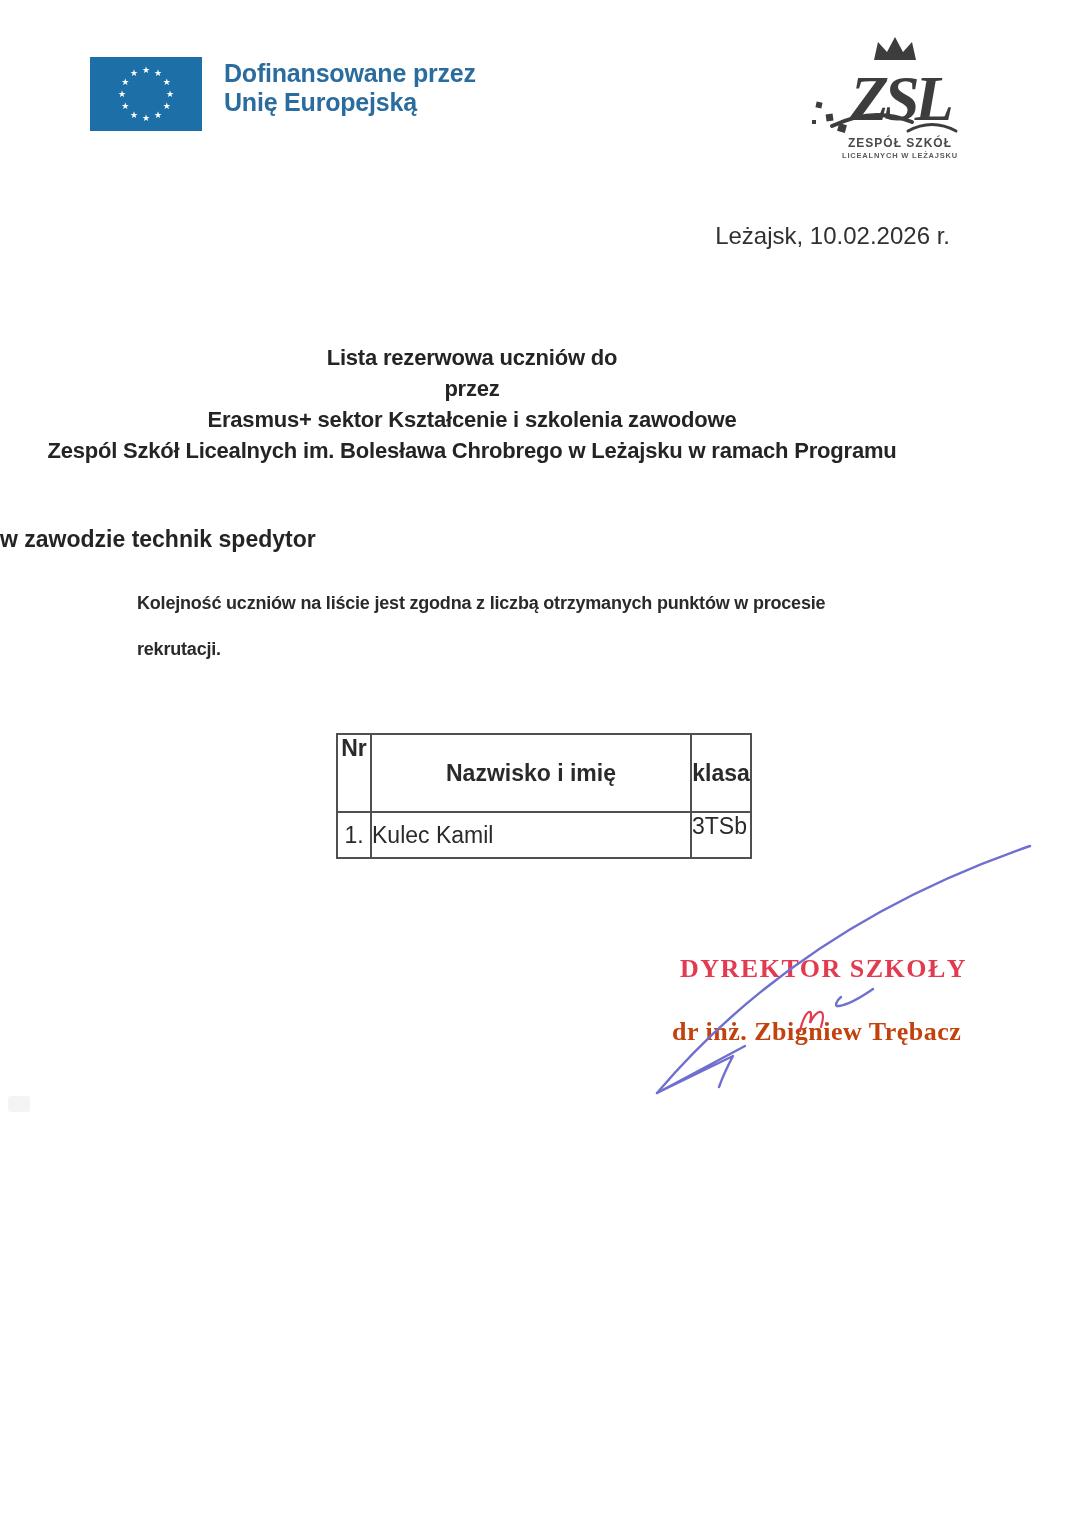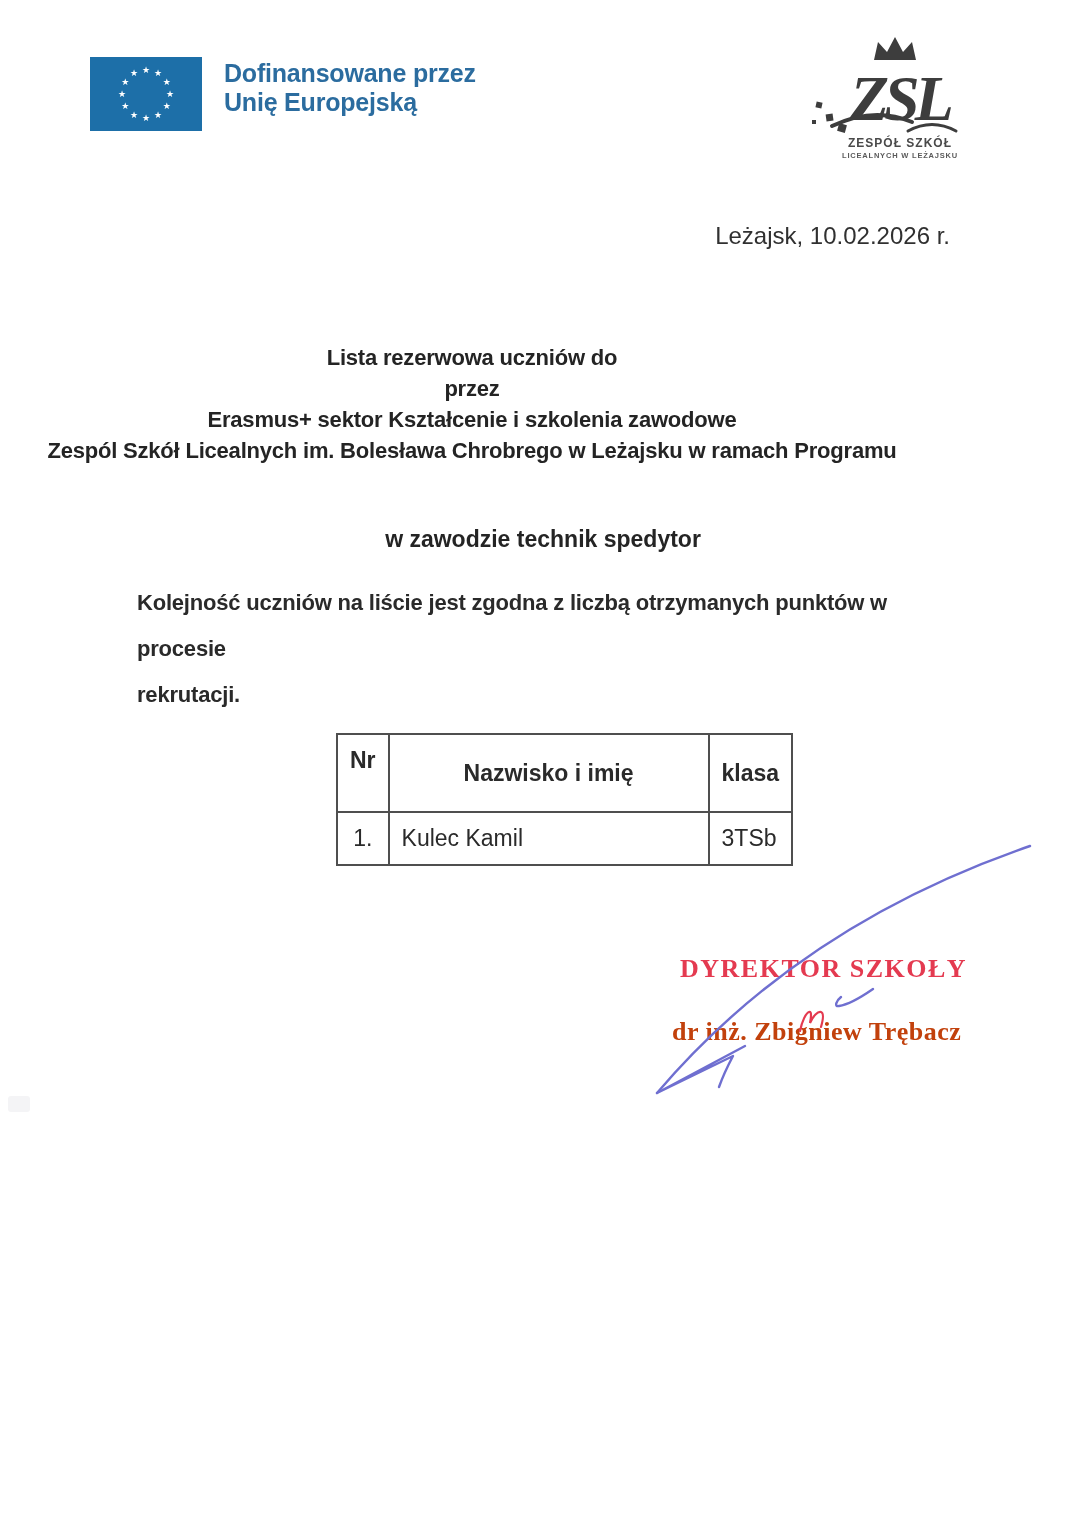--- a/index.html
+++ b/index.html
@@ -15,28 +15,28 @@
   .eu-text{margin-top:2px;font-weight:bold;font-size:25px;line-height:29px;color:#2b6c9f;letter-spacing:-0.2px;}
 
   
   .school-logo{left:810px;top:30px;width:160px;height:134px;}
 
   
   .date-line{left:630px;top:222px;width:320px;text-align:right;font-size:24px;color:#303030;}
 
   
   .title-block{left:0;top:342px;width:944px;text-align:center;font-weight:bold;font-size:22px;line-height:31px;color:#242424;letter-spacing:-0.2px;}
-  .subtitle{left:0;top:526px;width:1086px;text-align:center;font-weight:bold;font-size:23px;color:#242424;}
+  .subtitle{left:0;top:526px;width:1086px;font-weight:bold;font-size:23px;color:#242424;}
 
   
-  .paragraph{left:137px;top:580px;width:830px;font-weight:bold;font-size:22px;line-height:46px;color:#2a2a2a;letter-spacing:-0.2px;}
+  .paragraph{left:137px;top:580px;width:830px;font-weight:bold;font-size:18px;line-height:46px;color:#2a2a2a;letter-spacing:-0.2px;}
 
   
   .list-table{left:336px;top:733px;border-collapse:collapse;table-layout:fixed;font-size:23px;color:#2a2a2a;}
-  .list-table td,.list-table th{border:2px solid #4f4f4f;padding:12px;}
+  .list-table td,.list-table th{border:2px solid #4f4f4f;padding:0;}
   .col-nr{width:34px;}
   .col-name{width:320px;}
   .col-klasa{width:60px;}
   .hdr-row{height:78px;}
   .hdr-nr{vertical-align:top;text-align:center;padding-top:10px;font-weight:bold;}
   .hdr-name{vertical-align:middle;text-align:center;font-weight:bold;}
   .hdr-klasa{vertical-align:middle;text-align:center;font-weight:bold;}
   .data-row{height:46px;}
   .cell-nr{vertical-align:middle;text-align:center;padding-top:8px;font-weight:normal;}
   .cell-name{vertical-align:middle;text-align:left;padding-left:12px;padding-bottom:6px;font-weight:normal;}

